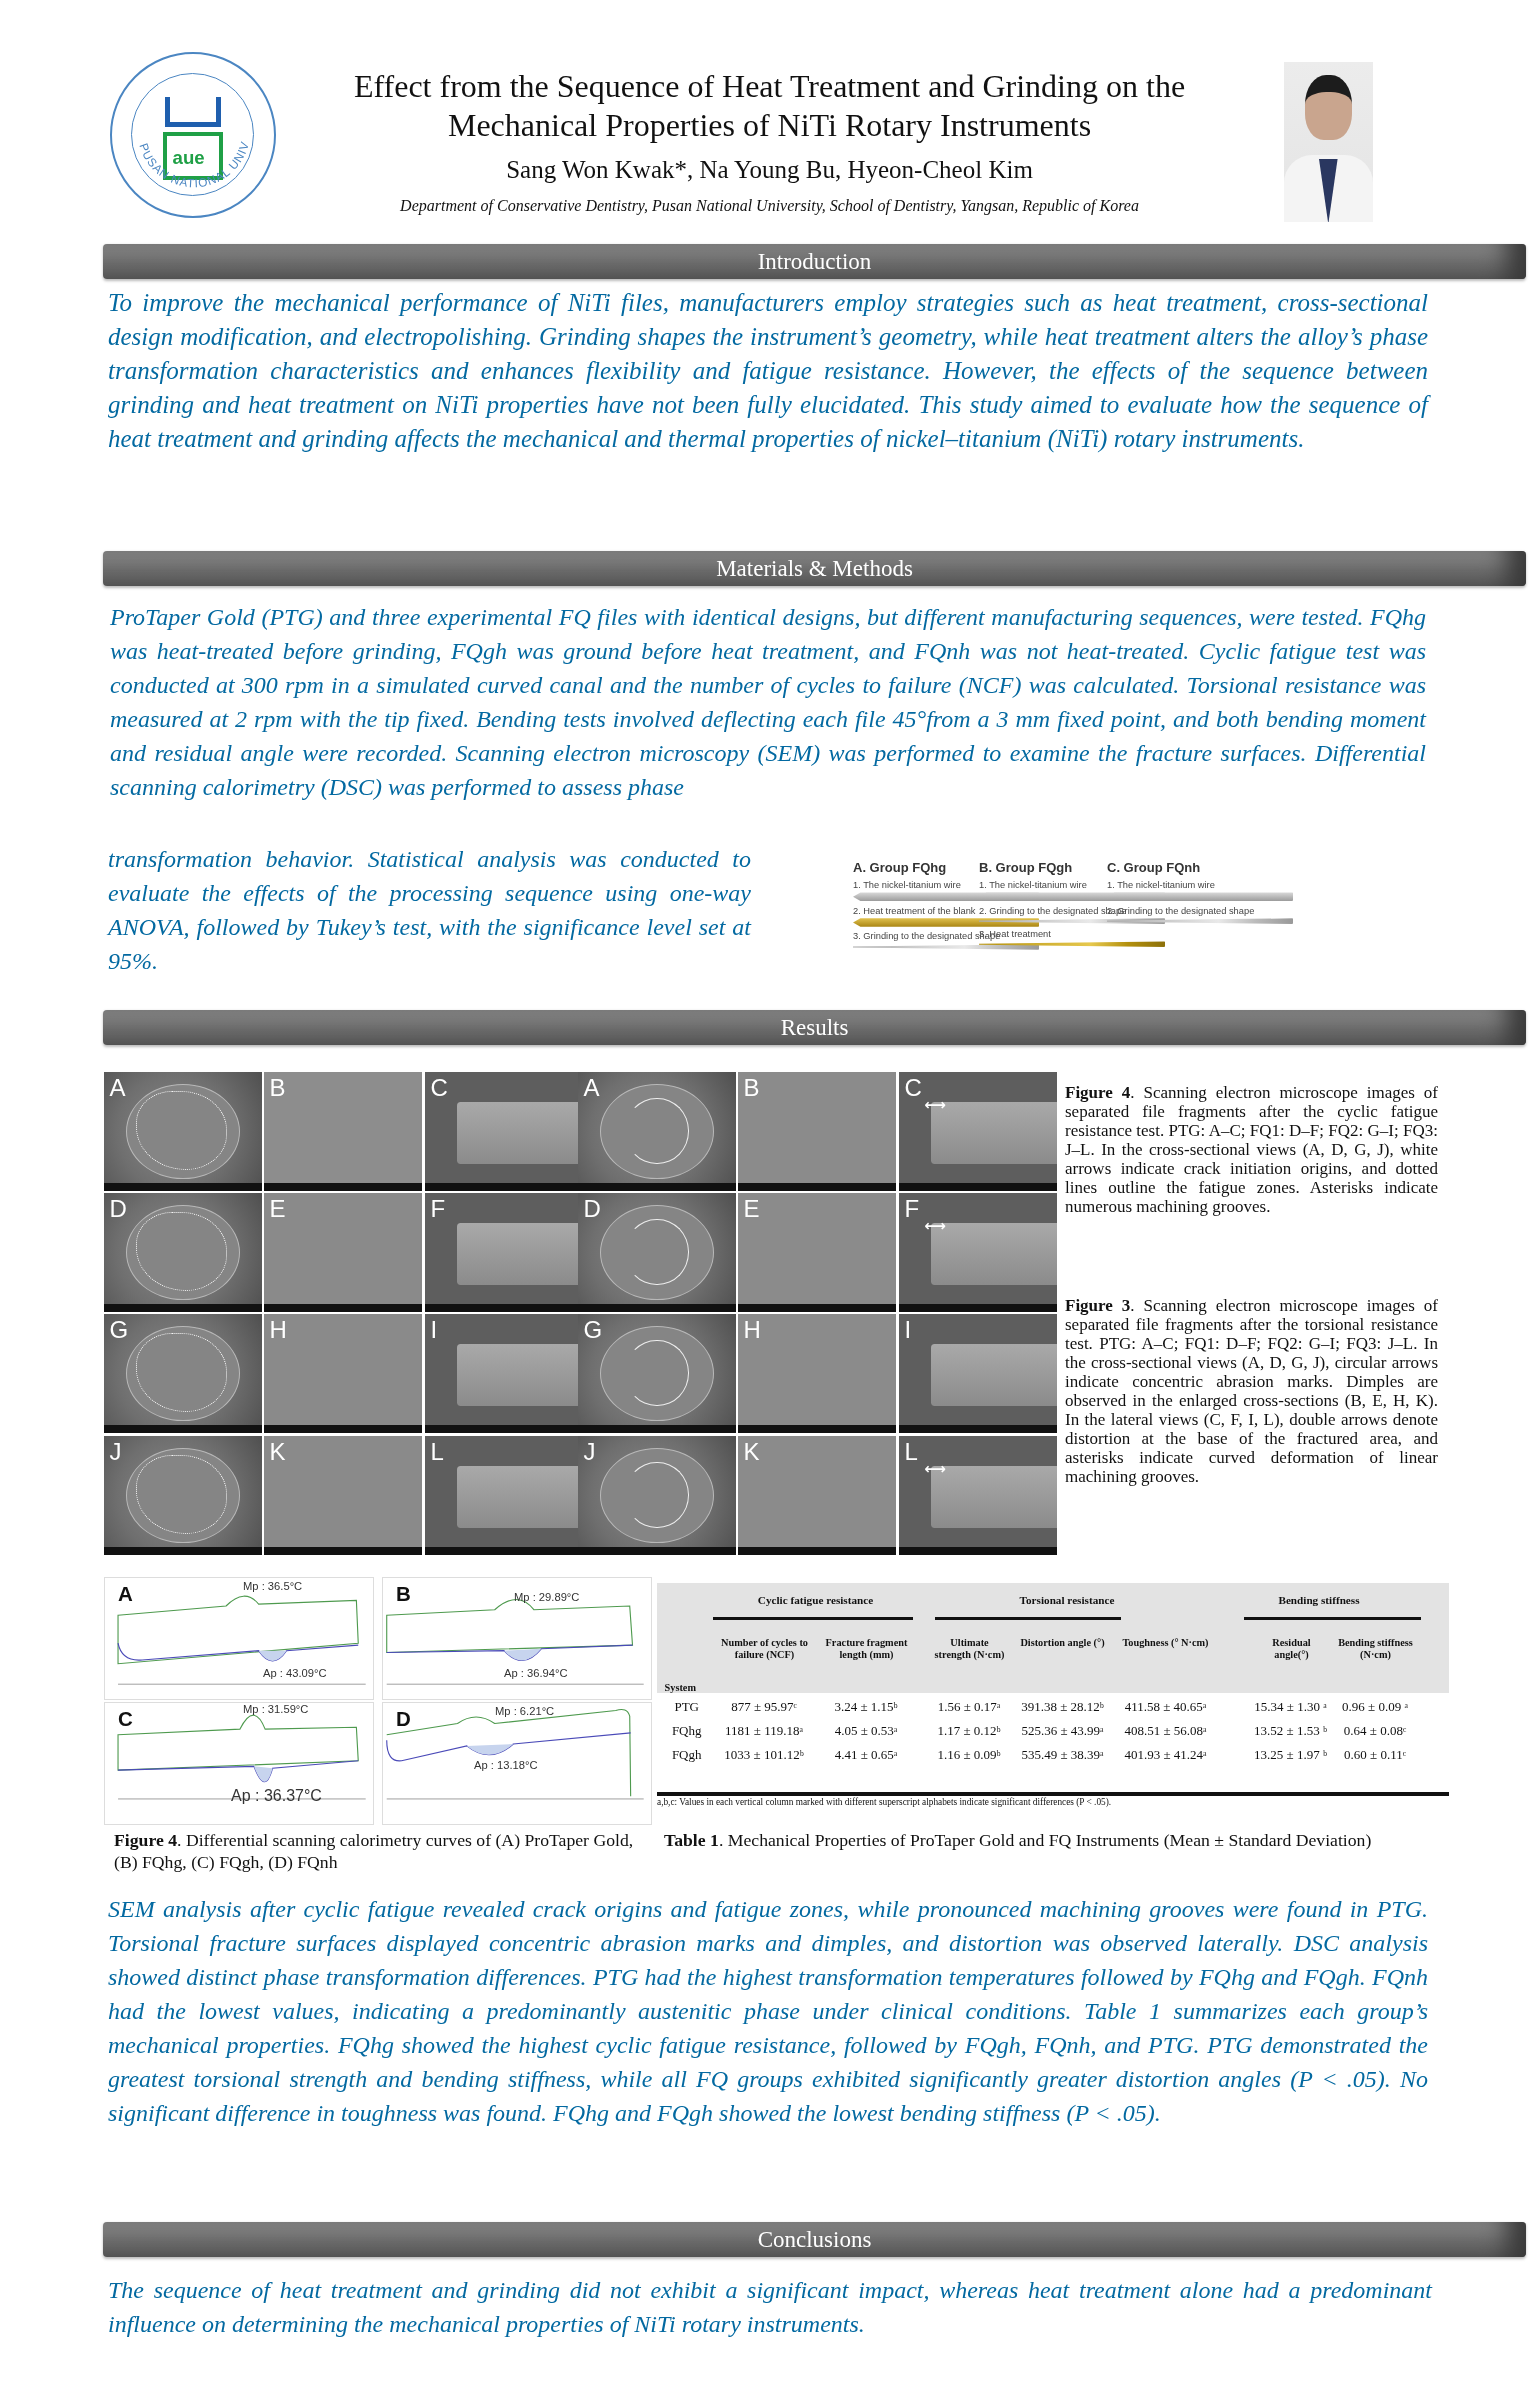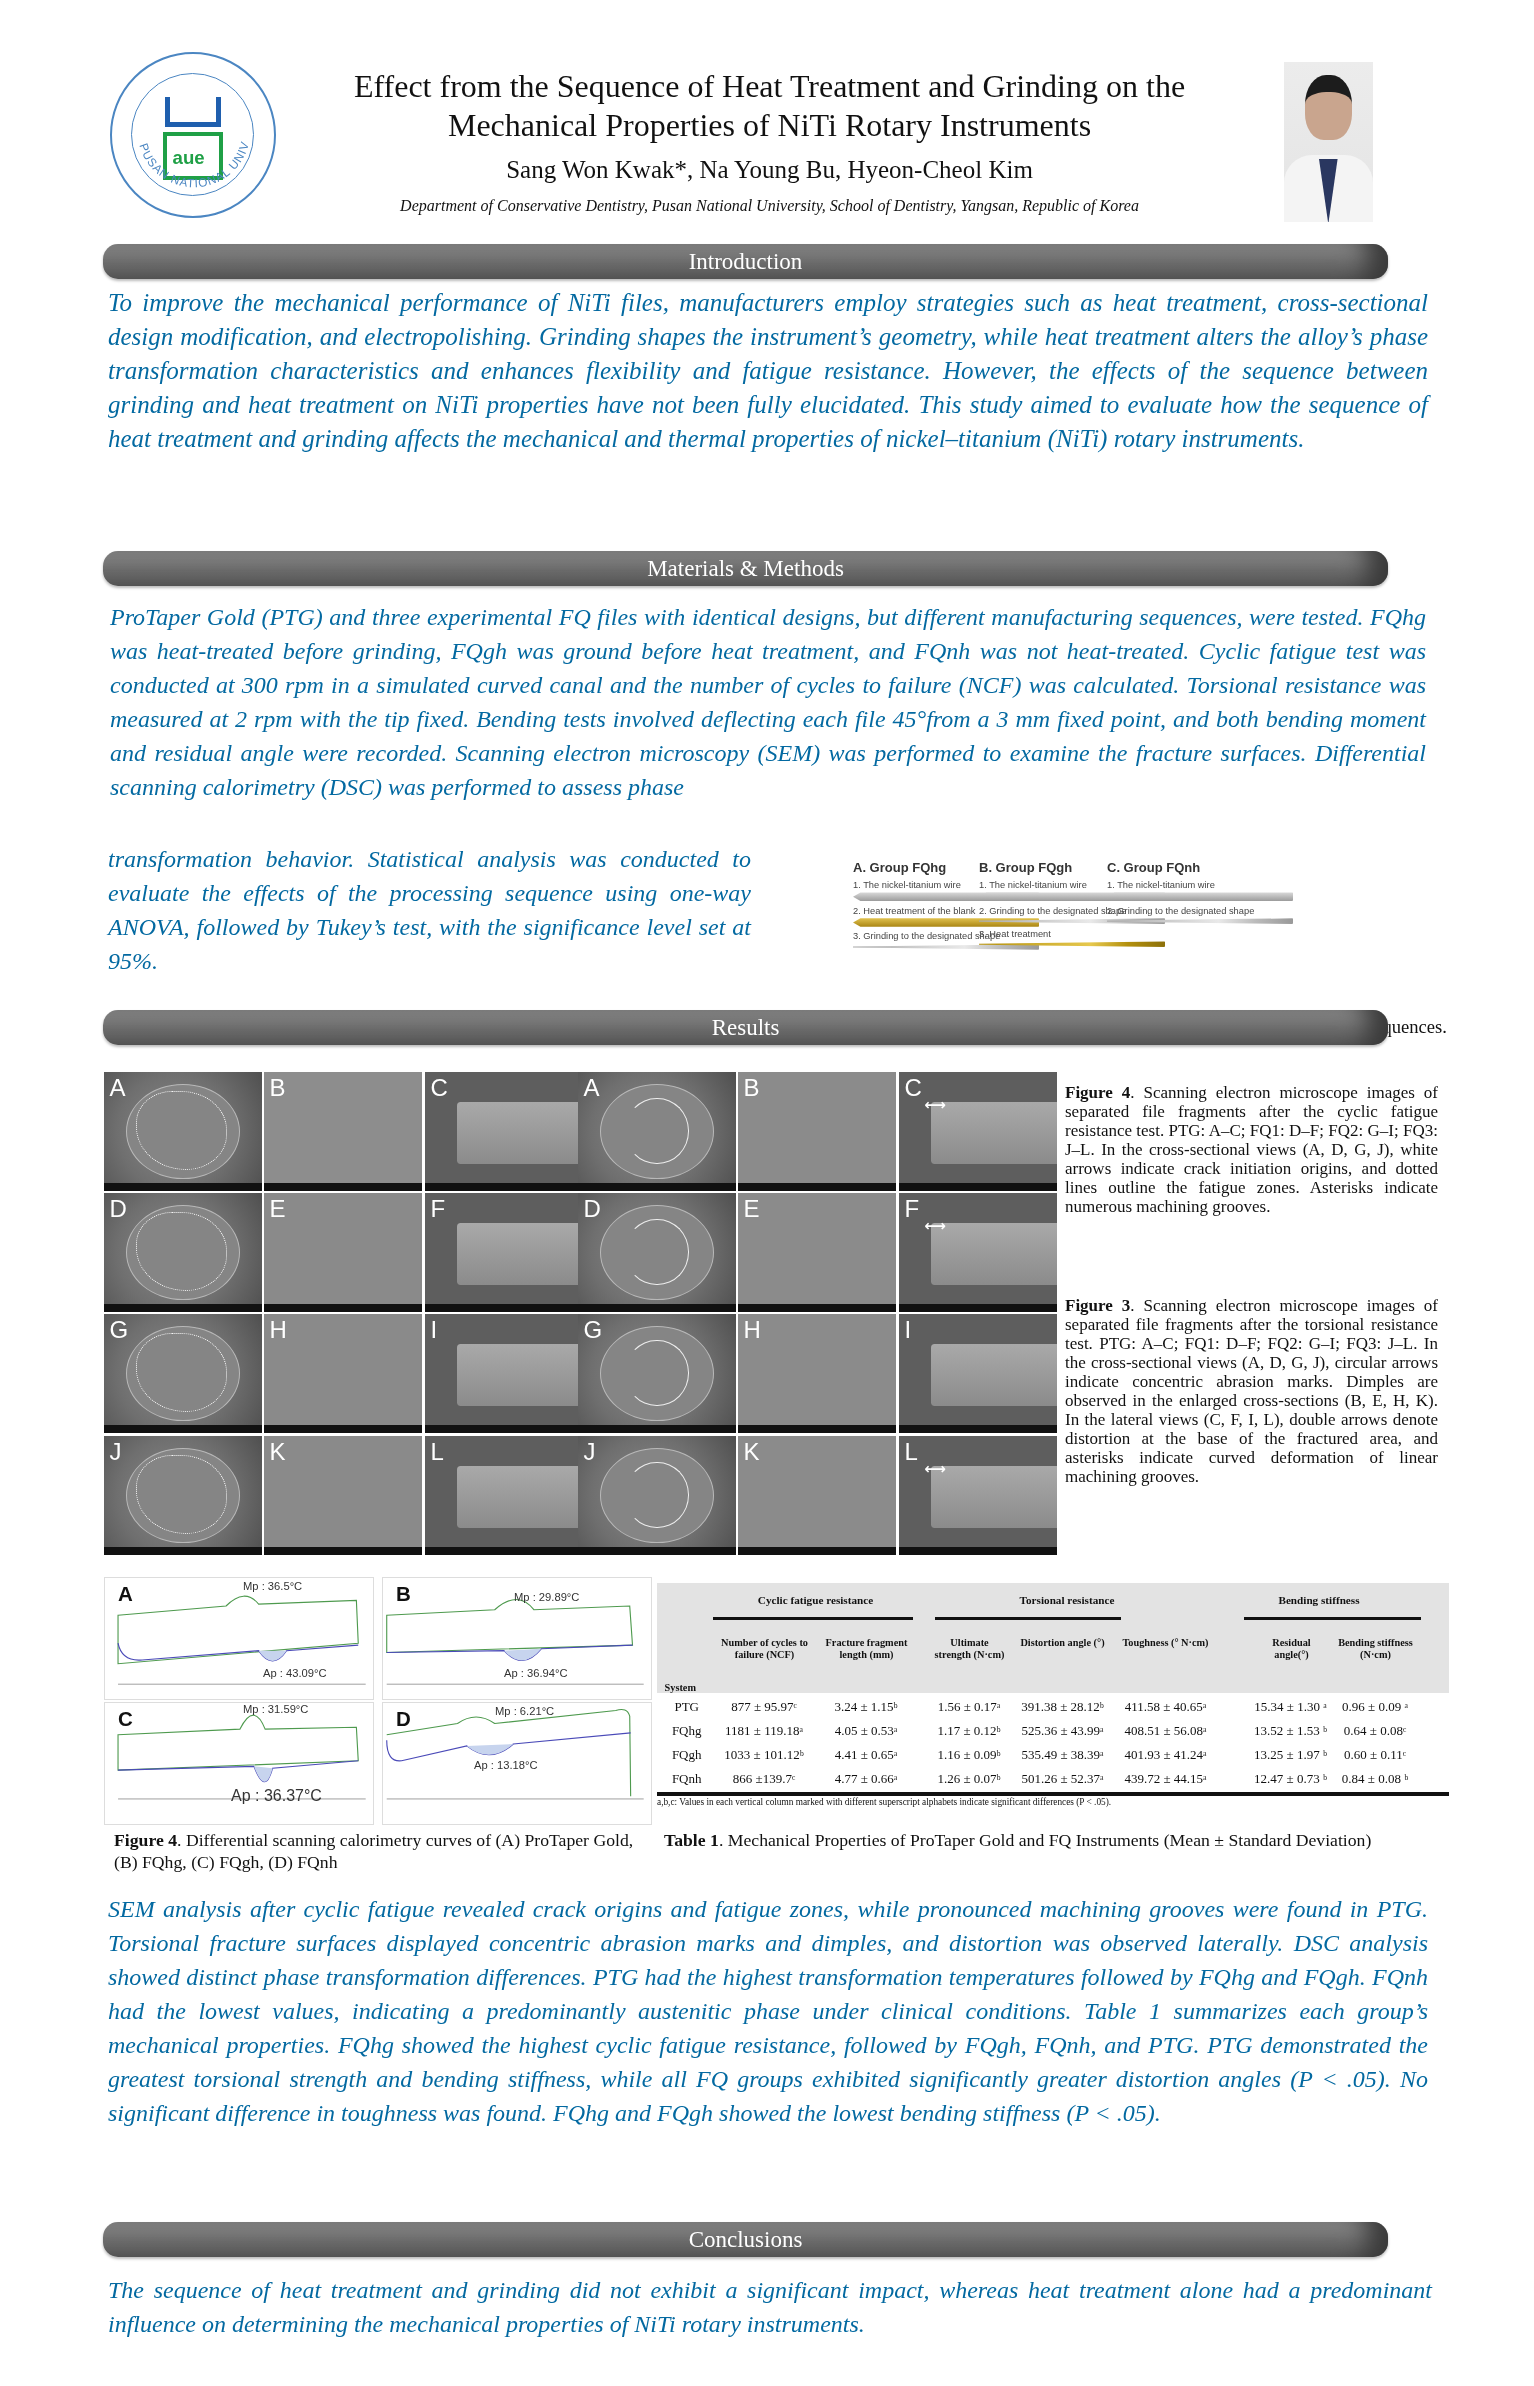--- a/index.html
+++ b/index.html
@@ -18,21 +18,21 @@
   .title-block { position: absolute; left: 280px; top: 67px; width: 979px; text-align: center; }
   .title { font-size: 32px; line-height: 39px; color: #111; }
   .authors { font-size: 25px; margin-top: 11.2px; }
   .affil { font-size: 16px; font-style: italic; margin-top: 13px; }
   .photo { position: absolute; left: 1284px; top: 62px; width: 89px; height: 160px; background: linear-gradient(#ececec, #e4e4e4); overflow: hidden; }
   .photo .head { position: absolute; left: 20.5px; top: 13px; width: 47px; height: 65px; border-radius: 45% 45% 40% 40%; background: #c9a58e; border-top: 17px solid #1c1c1c; }
   .photo .body { position: absolute; left: 0px; top: 93px; width: 89px; height: 75px; background: #f4f4f4; border-radius: 28px 28px 0 0; }
   .photo .scrub { position: absolute; left: 35px; top: 97px; width: 18.6px; height: 65px; background: #2a3760; clip-path: polygon(0 0,100% 0,50% 100%); }
 
   
-  .bar { position: absolute; left: 103px; width: 1285px; height: 35px; border-radius: 15px;
+  .bar { position: absolute; left: 103px; width: 1423px; height: 35px; border-radius: 4px;
          background: linear-gradient(to bottom, #8c8c8c 0%, #6b6b6b 55%, #5a5a5a 100%);
          box-shadow: inset -28px 0 23px -9.3px #3a3a3a, 0 1.9px 2.8px #bbb; text-align: center; }
   .bar span { color: #fff; font-size: 23px; line-height: 35px; }
 
   .para { position: absolute; left: 108px; width: 1320px; font-size: 24px; line-height: 34px; text-align: justify; color: #0369a1; font-style: italic; }
 
   
   .fig1 { position: absolute; left: 853px; top: 860px; width: 597px; height: 103px; }
   .fig1 .col { position: absolute; top: 0; width: 186px; }
   .fig1 .grp { font: bold 13px "Liberation Sans", sans-serif; color: #333; }
@@ -377,30 +377,20 @@
   <div class="row" style="top:164px">
     <span style="left:11.2px;width:37px">FQgh</span>
     <span style="left:51px;width:112px">1033 ± 101.12ᵇ</span>
     <span style="left:160px;width:98px">4.41 ± 0.65ᵃ</span>
     <span style="left:270px;width:84px">1.16 ± 0.09ᵇ</span>
     <span style="left:354px;width:103px">535.49 ± 38.39ᵃ</span>
     <span style="left:457px;width:103px">401.93 ± 41.24ᵃ</span>
     <span style="left:587px;width:93px">13.25 ± 1.97 ᵇ</span>
     <span style="left:676px;width:84px">0.60 ± 0.11ᶜ</span>
   </div>
-  <div class="row" style="top:188px">
-    <span style="left:11.2px;width:37px">FQnh</span>
-    <span style="left:51px;width:112px">866 ±139.7ᶜ</span>
-    <span style="left:160px;width:98px">4.77 ± 0.66ᵃ</span>
-    <span style="left:270px;width:84px">1.26 ± 0.07ᵇ</span>
-    <span style="left:354px;width:103px">501.26 ± 52.37ᵃ</span>
-    <span style="left:457px;width:103px">439.72 ± 44.15ᵃ</span>
-    <span style="left:587px;width:93px">12.47 ± 0.73 ᵇ</span>
-    <span style="left:676px;width:84px">0.84 ± 0.08 ᵇ</span>
-  </div>
   <div class="bottom-rule"></div>
   <div class="note">a,b,c: Values in each vertical column marked with different superscript alphabets indicate significant differences (P &lt; .05).</div>
 </div>
 <div class="tblcap">
   <b>Table 1</b><span>. Mechanical Properties of ProTaper Gold and FQ Instruments (Mean ± Standard Deviation)</span>
 </div>
 
 <div class="para" style="top:1892px; left:108px; width:1320px; font-size:24px;">SEM analysis after cyclic fatigue revealed crack origins and fatigue zones, while pronounced machining grooves were found in PTG. Torsional fracture surfaces displayed concentric abrasion marks and dimples, and distortion was observed laterally. DSC analysis showed distinct phase transformation differences. PTG had the highest transformation temperatures followed by FQhg and FQgh. FQnh had the lowest values, indicating a predominantly austenitic phase under clinical conditions. Table 1 summarizes each group’s mechanical properties. FQhg showed the highest cyclic fatigue resistance, followed by FQgh, FQnh, and PTG. PTG demonstrated the greatest torsional strength and bending stiffness, while all FQ groups exhibited significantly greater distortion angles (P &lt; .05). No significant difference in toughness was found. FQhg and FQgh showed the lowest bending stiffness (P &lt; .05).</div>
 
 <div class="bar" style="top:2222px">

